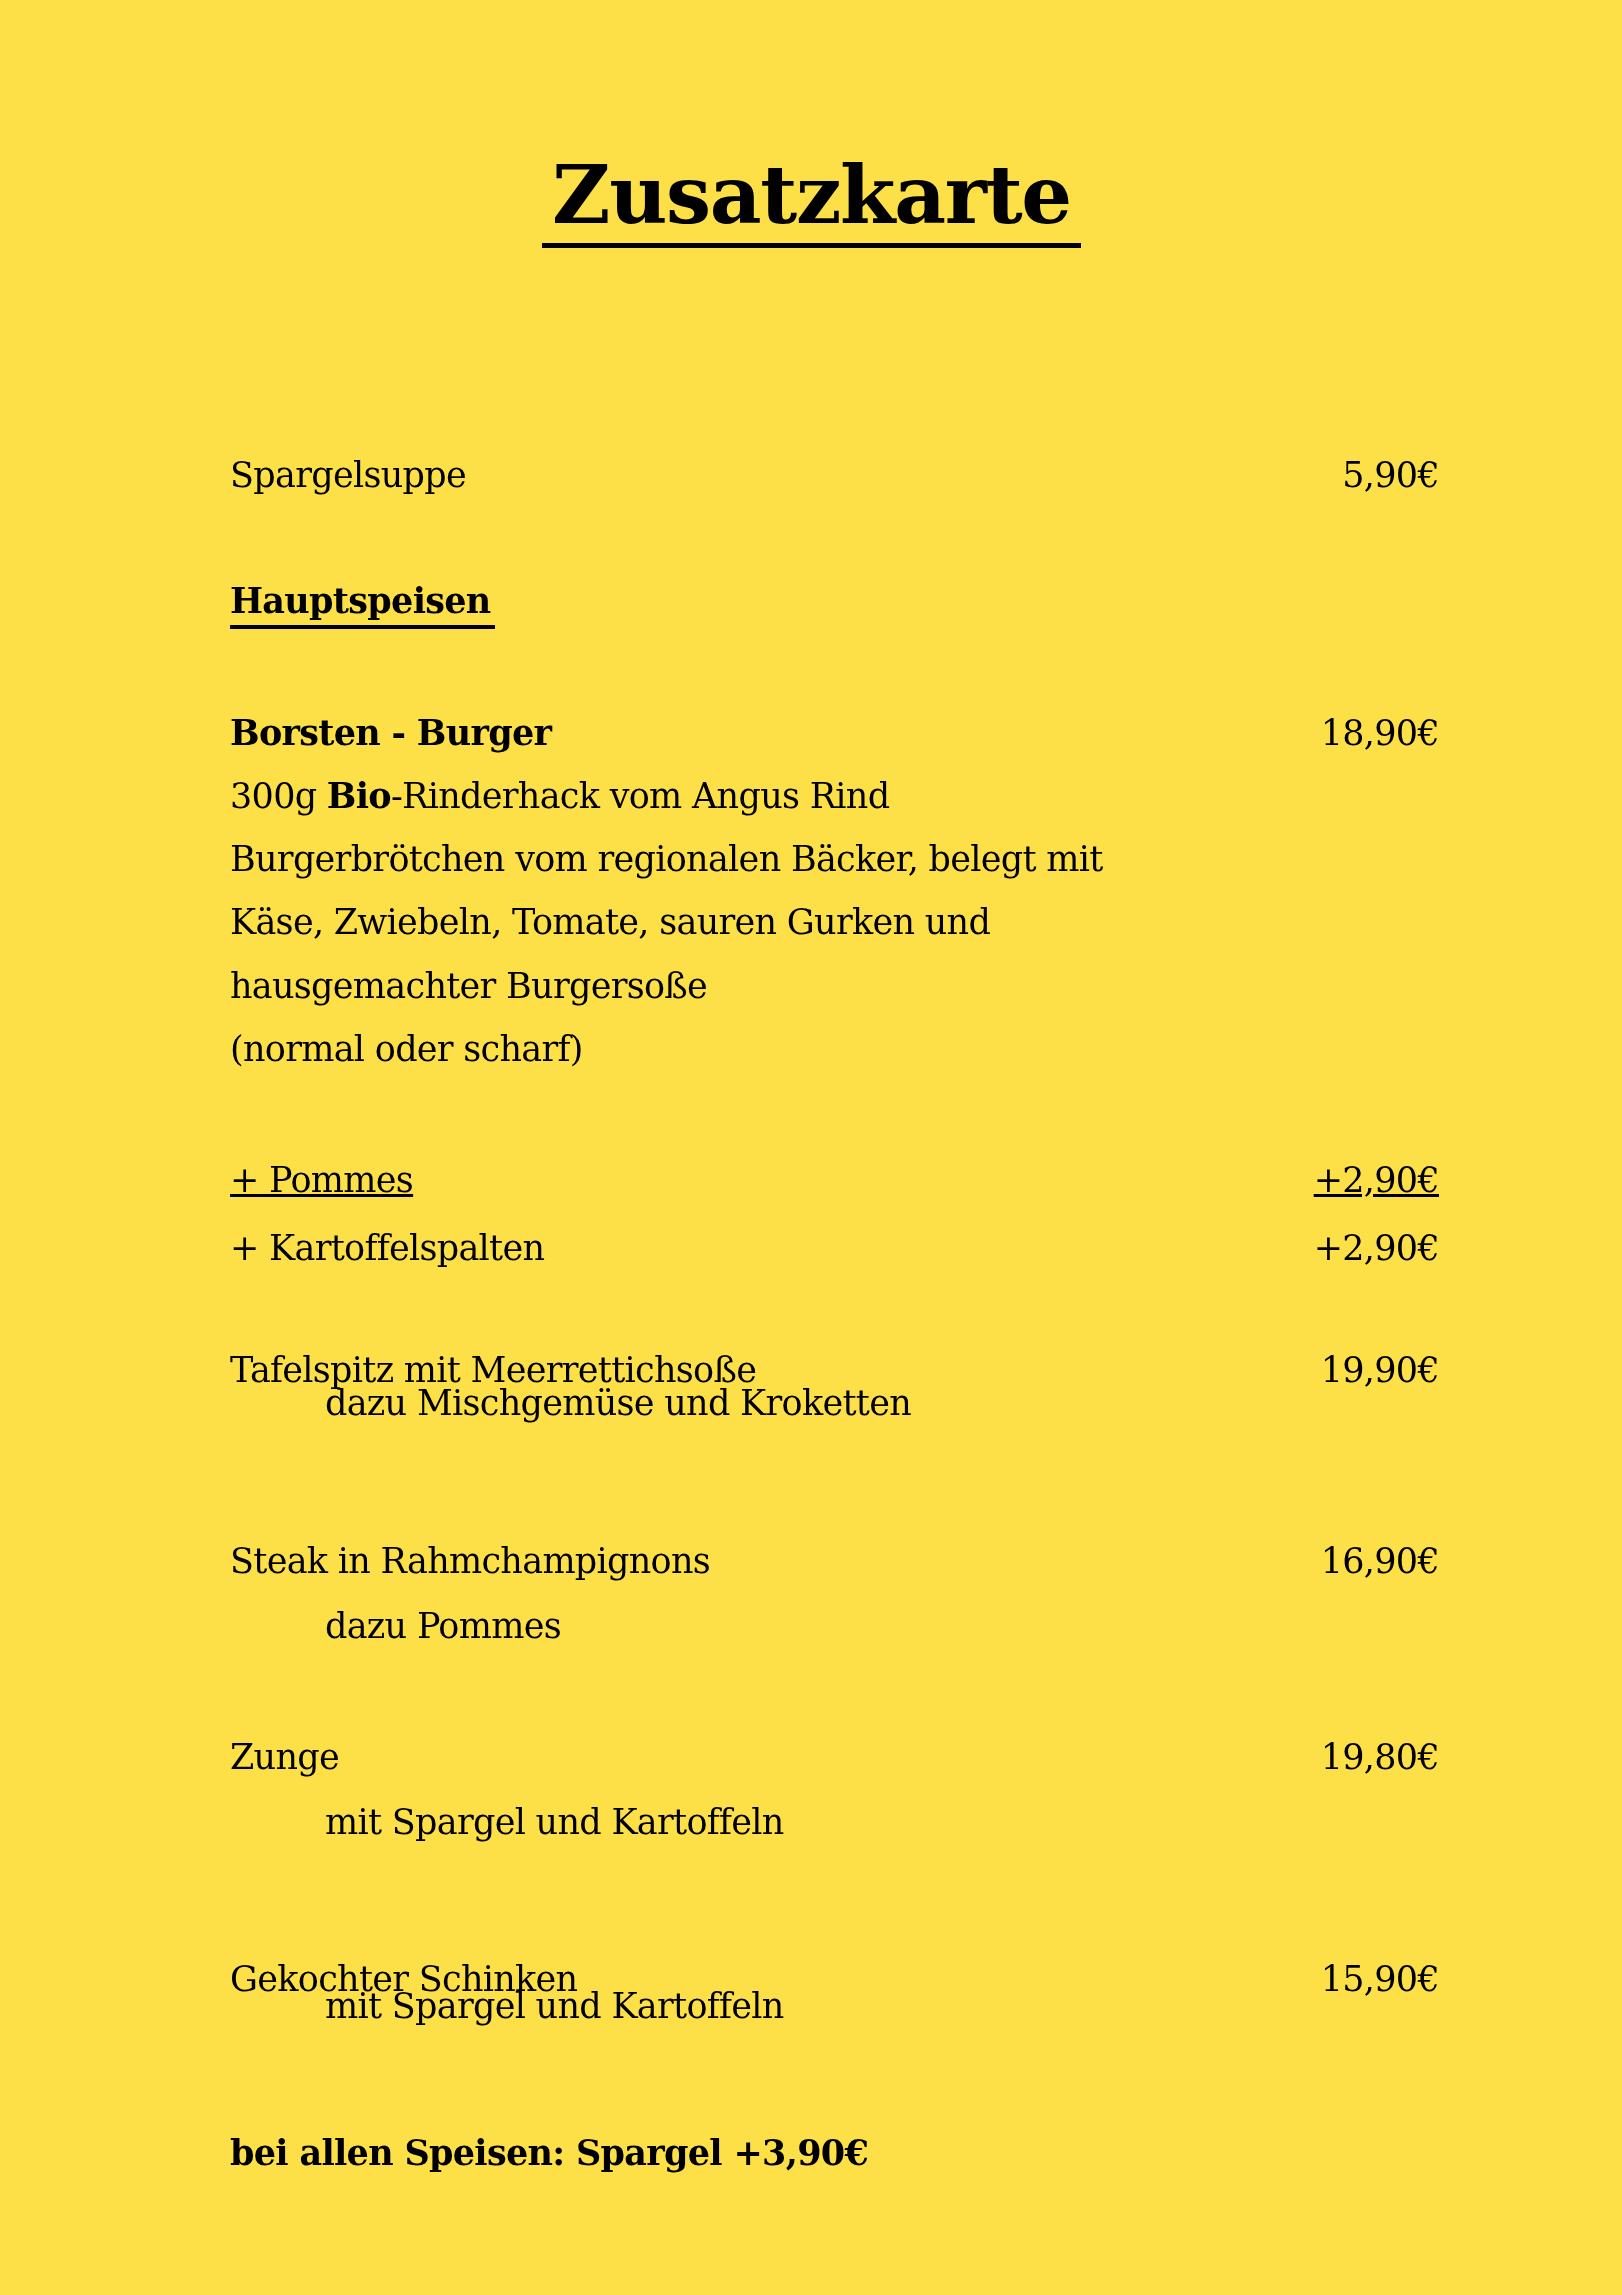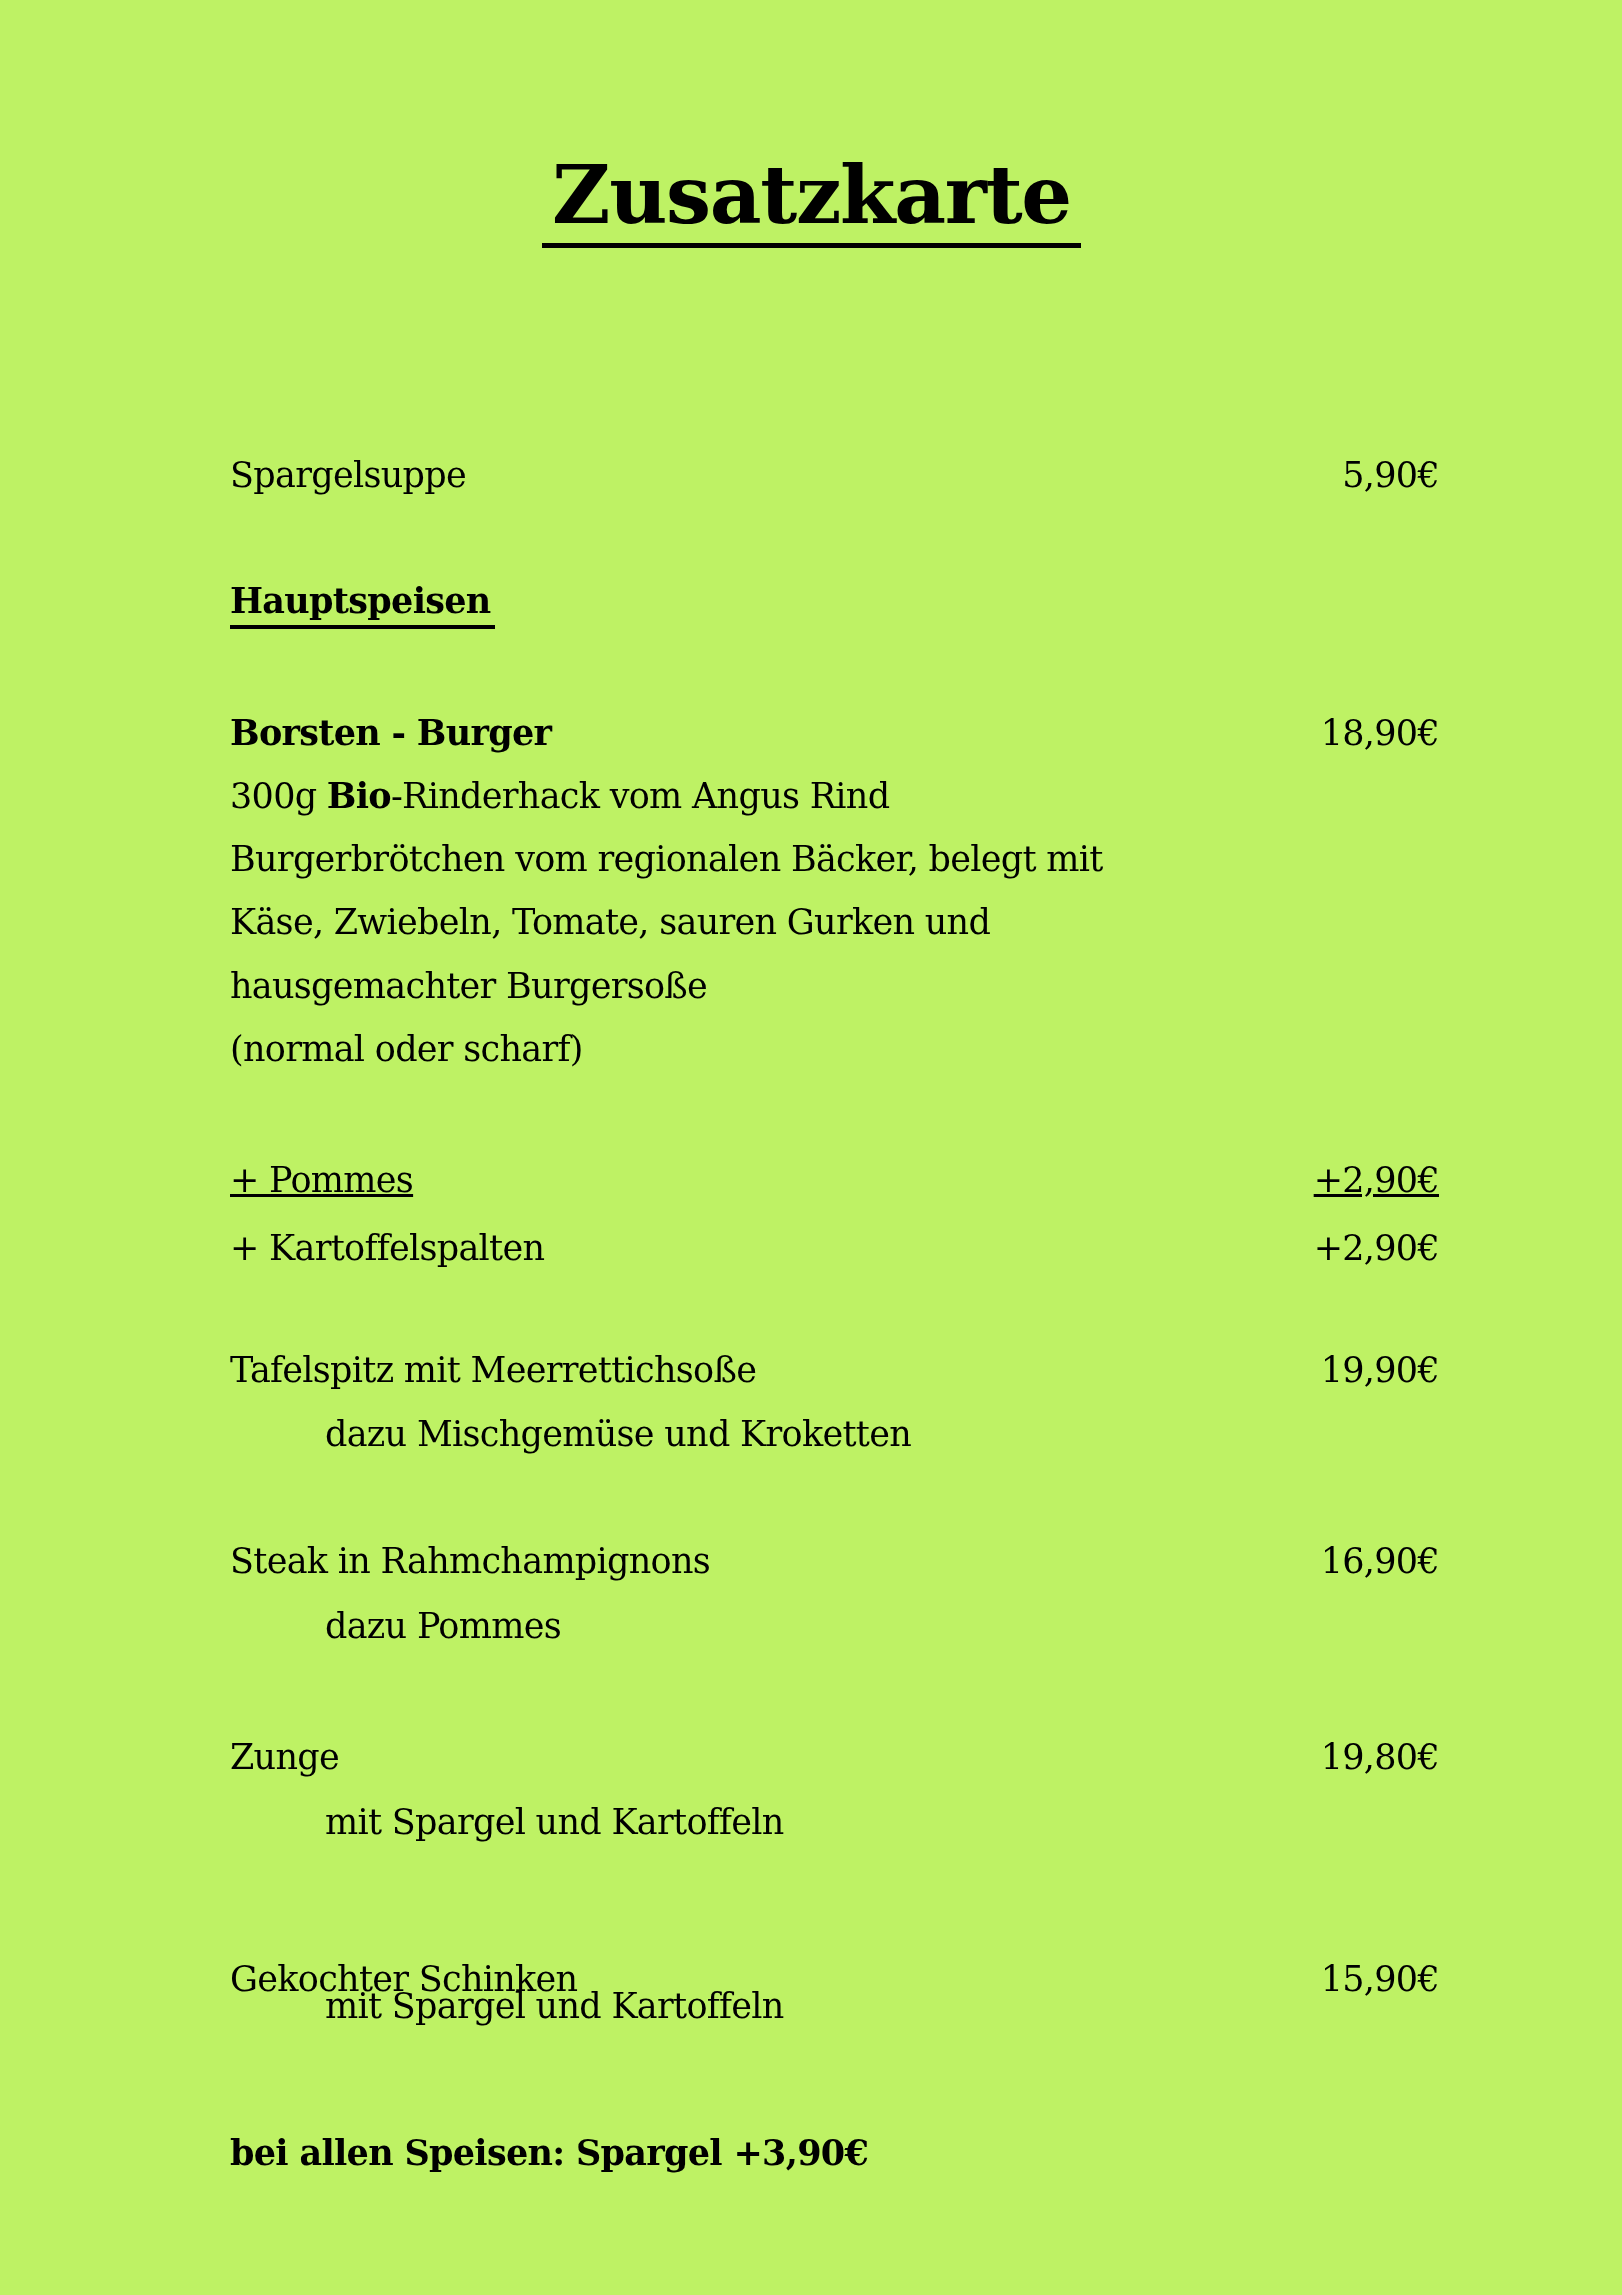--- a/index.html
+++ b/index.html
@@ -1,20 +1,20 @@
 <!DOCTYPE html>
 <html lang="de" style="font-size:10.5px"><head>
 <meta charset="utf-8">
 <style>
   html,body{margin:0;padding:0;background:#ffffff;}
   .page{
     position:relative;
     width:1623px;
     height:2295px;
-    background:#bef264;
+    background:#fde047;
     color:#000000;
     font-family:"DejaVu Serif", serif;
     overflow:hidden;
   }
   
   .title-wrap{
     position:absolute;
     top:152px;
     left:0;
     width:100%;
@@ -55,21 +55,21 @@
   .r2 {top:579px;}
   .r3 {top:711px;}
   .r4 {top:774px;}
   .r5 {top:838px;}
   .r6 {top:901px;}
   .r7 {top:965px;}
   .r8 {top:1028px;}
   .r9 {top:1159px;text-decoration:underline;}
   .r10{top:1227px;}
   .r11{top:1349px;}
-  .r12{top:1413px;}
+  .r12{top:1382px;}
   .r13{top:1540px;}
   .r14{top:1605px;}
   .r15{top:1736px;gap:28px;}
   .r16{top:1801px;}
   .r17{top:1958px;align-items:center;}
   .r18{top:1985px;}
   .r19{top:2131px;}
 </style>
 </head>
 <body>

